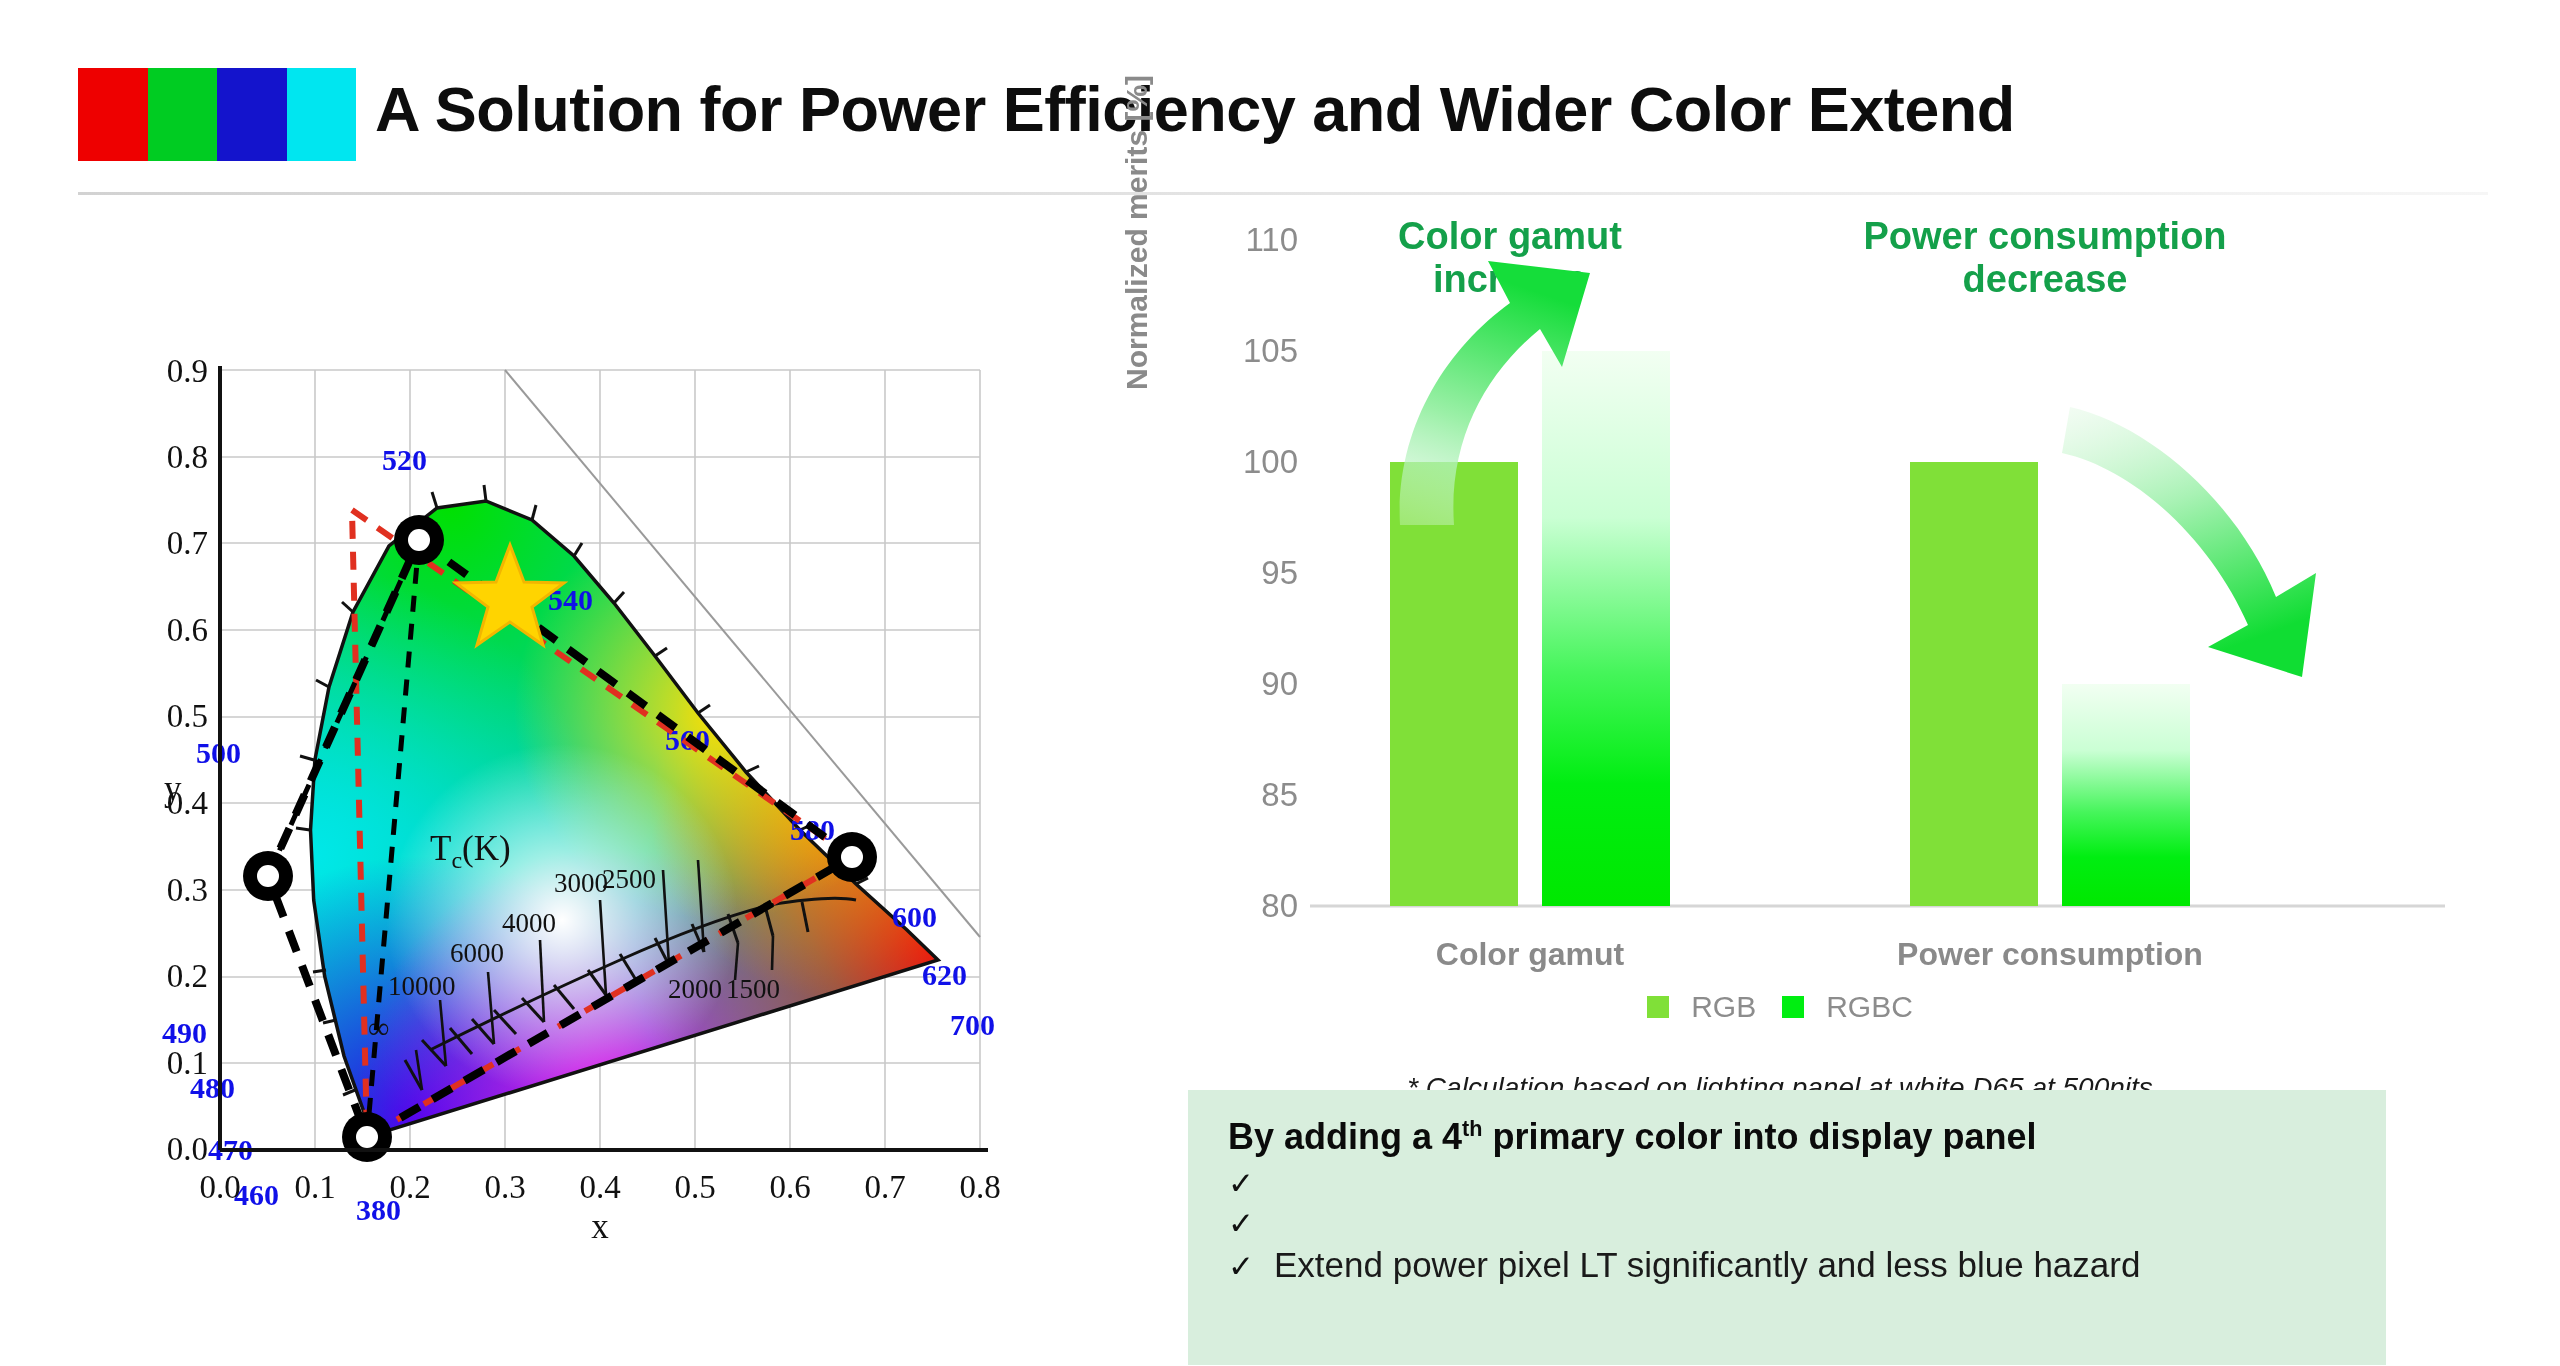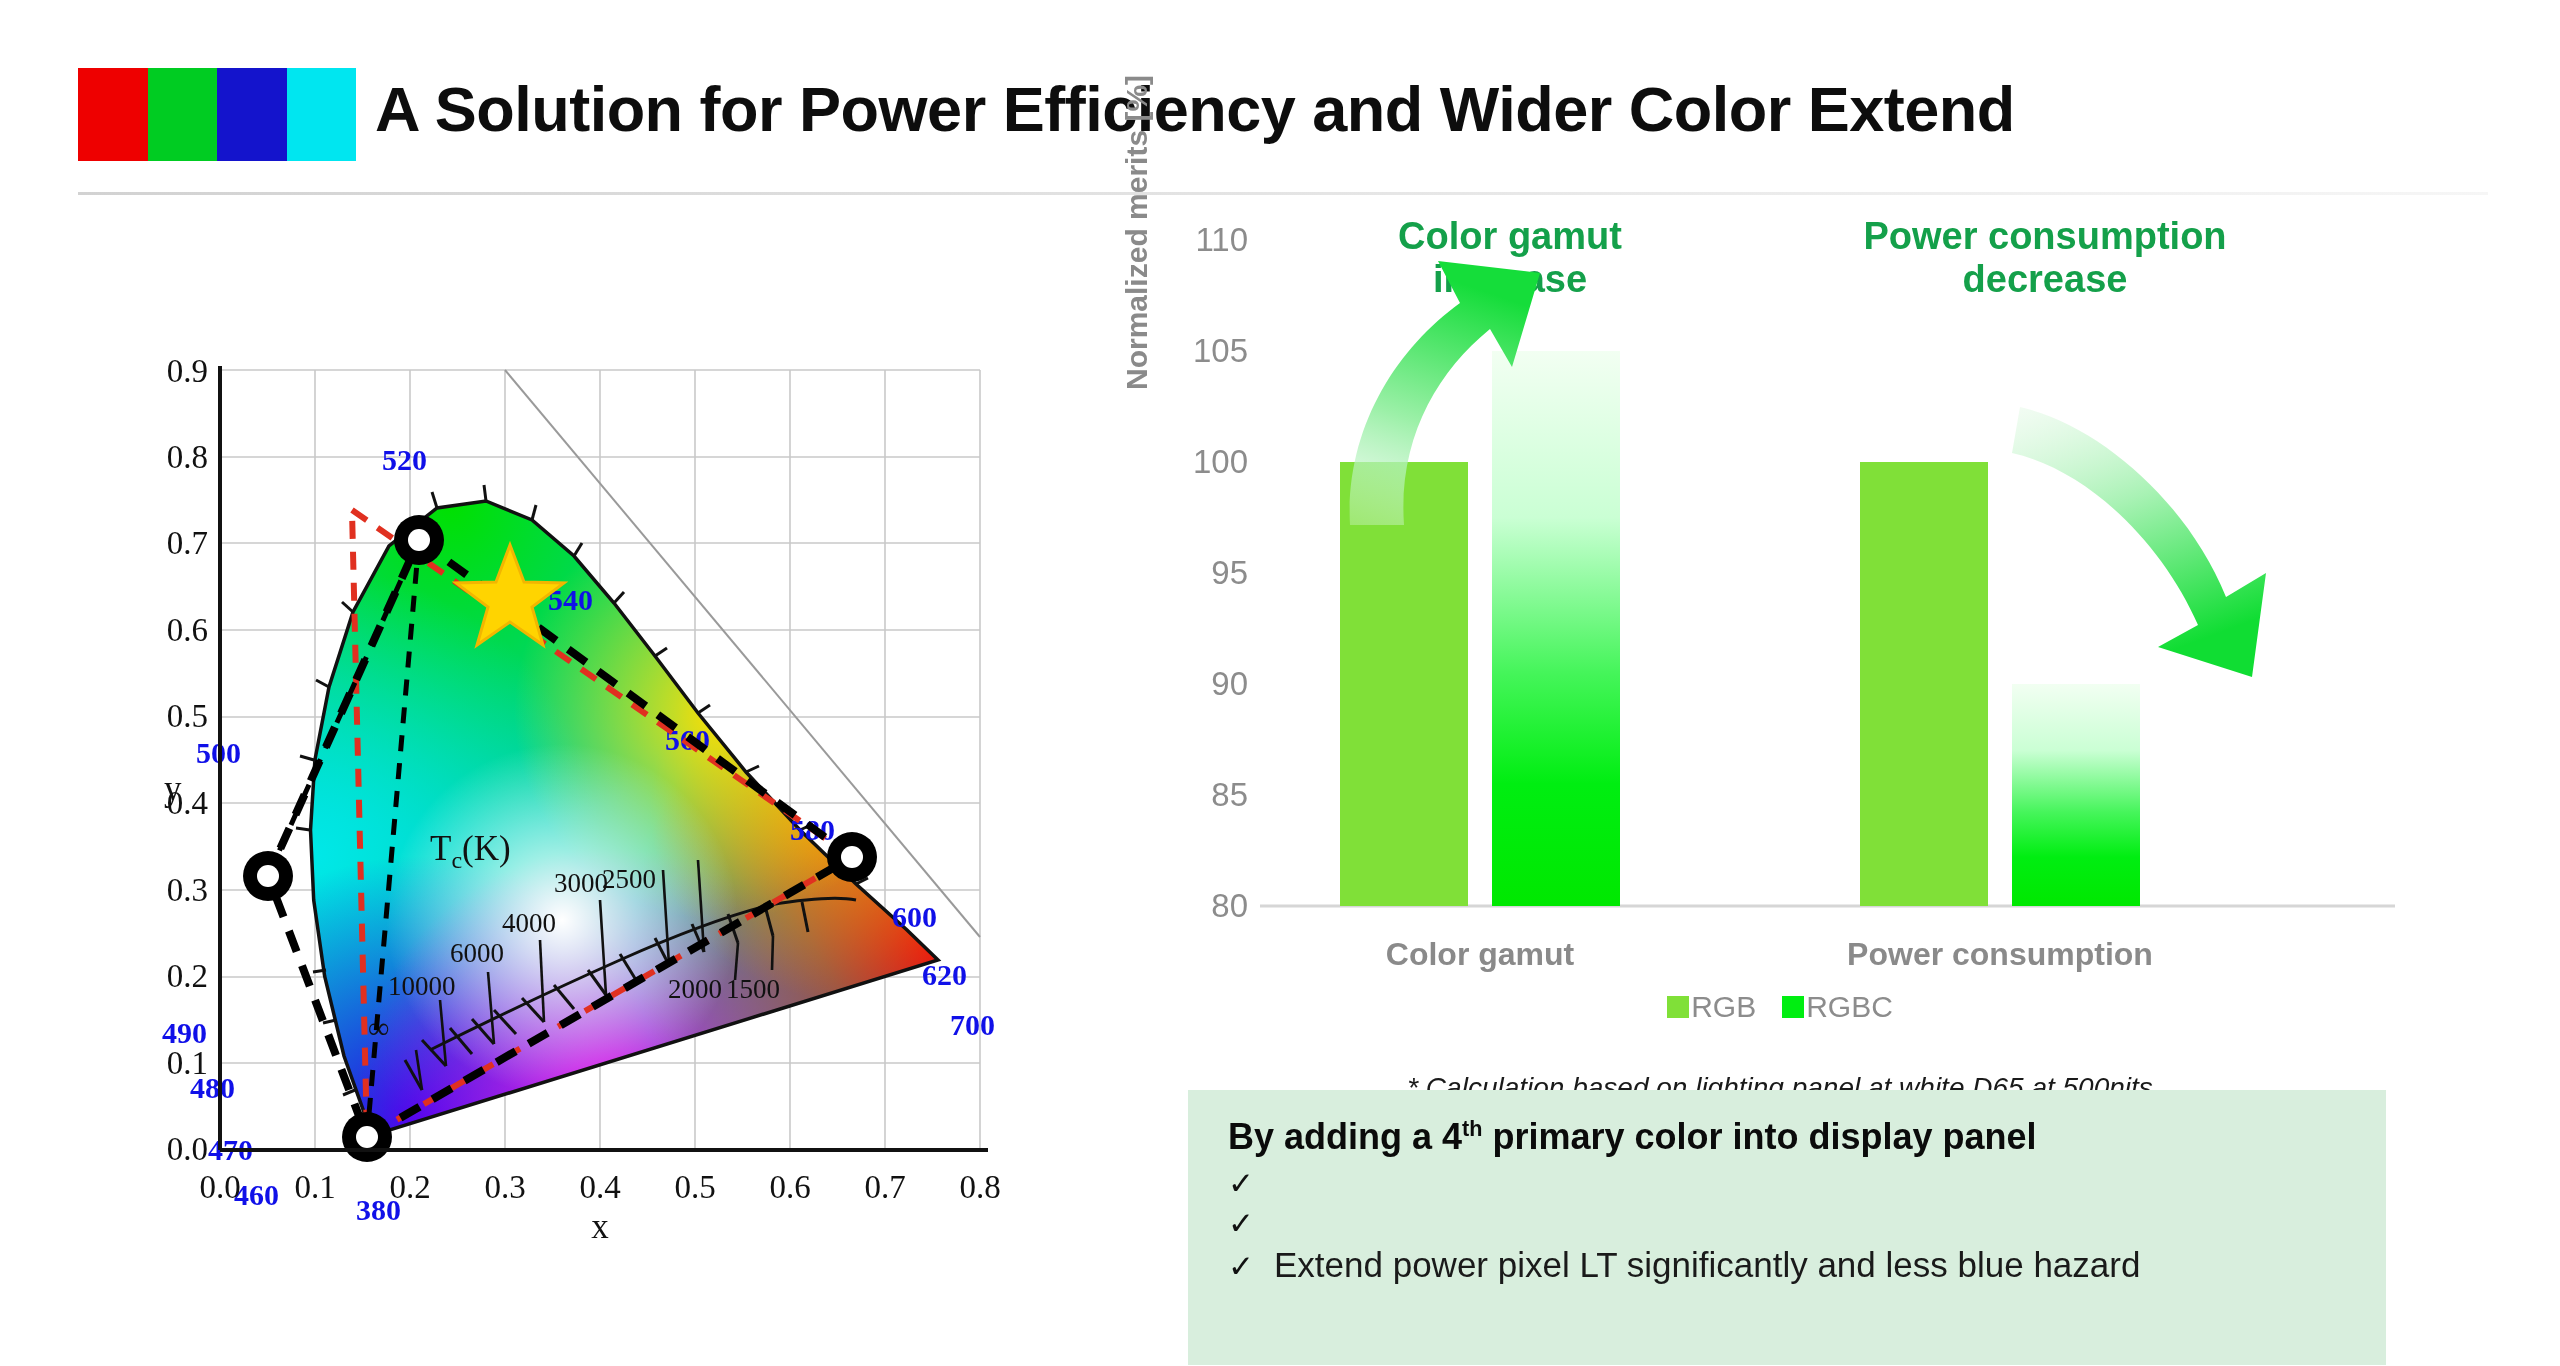--- a/index.html
+++ b/index.html
@@ -18,41 +18,41 @@
     white-space:nowrap;font-family:"Liberation Sans",sans-serif;
   }
   #title-rule{position:absolute;left:78px;top:192px;width:2410px;height:3px;
     background:linear-gradient(to right,#d2d2d2,#e8e8e8 60%,#f6f6f6);}
 
   
   #cie{position:absolute;left:150px;top:360px;width:880px;height:880px;}
   #cie svg{display:block;}
 
   
-  #chart{position:absolute;left:1140px;top:225px;width:1260px;height:700px;}
+  #chart{position:absolute;left:1190px;top:225px;width:1260px;height:700px;}
   #chart svg{display:block;}
 
   .yaxis-title{
     position:absolute;left:1120px;top:390px;
     transform:rotate(-90deg);transform-origin:left top;
     font-size:30px;font-weight:bold;color:#8a8a8a;white-space:nowrap;
   }
   .callout{
     position:absolute;font-size:38px;font-weight:bold;color:#14a04a;
     text-align:center;line-height:1.12;white-space:pre-line;
   }
   #callout-gamut{left:1340px;top:215px;width:340px;}
   #callout-power{left:1790px;top:215px;width:510px;}
 
   #legend{
     position:absolute;left:1150px;top:990px;width:1260px;
     display:flex;justify-content:center;align-items:center;gap:26px;
     font-size:30px;color:#8c8c8c;
   }
-  #legend .item{display:flex;align-items:center;gap:2px;justify-content:flex-end;}
+  #legend .item{display:flex;align-items:center;gap:22px;justify-content:flex-end;}
   #legend .chip{width:22px;height:22px;display:inline-block;}
 
   #footnote{
     position:absolute;left:1150px;top:1032px;width:1260px;text-align:center;
     font-size:28px;font-style:italic;color:#1a1a1a;margin-top:40px;
   }
 
   
   #panel{
     position:absolute;left:1188px;top:1090px;width:1198px;height:275px;

